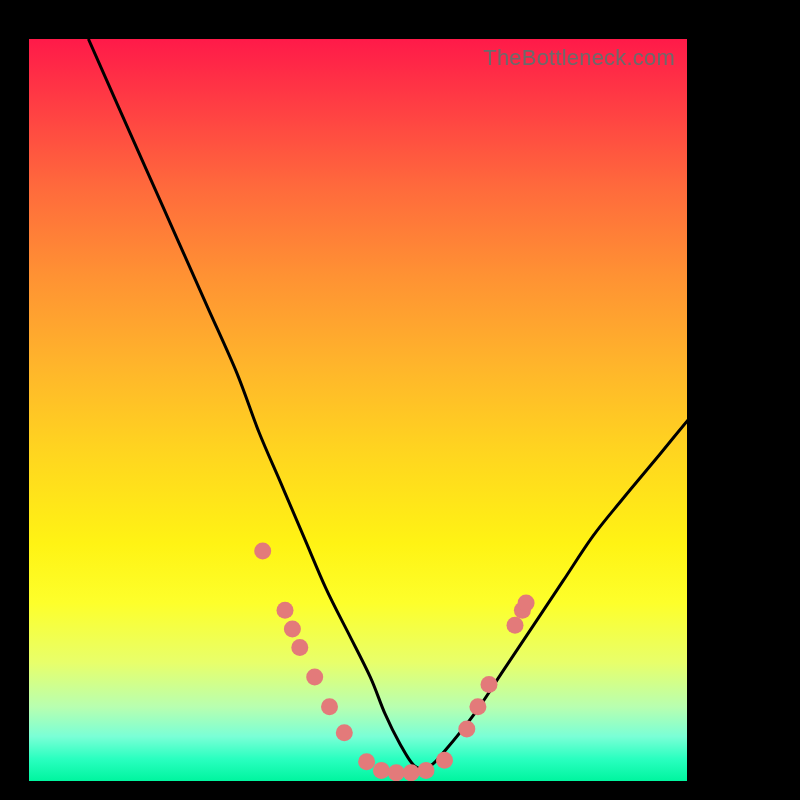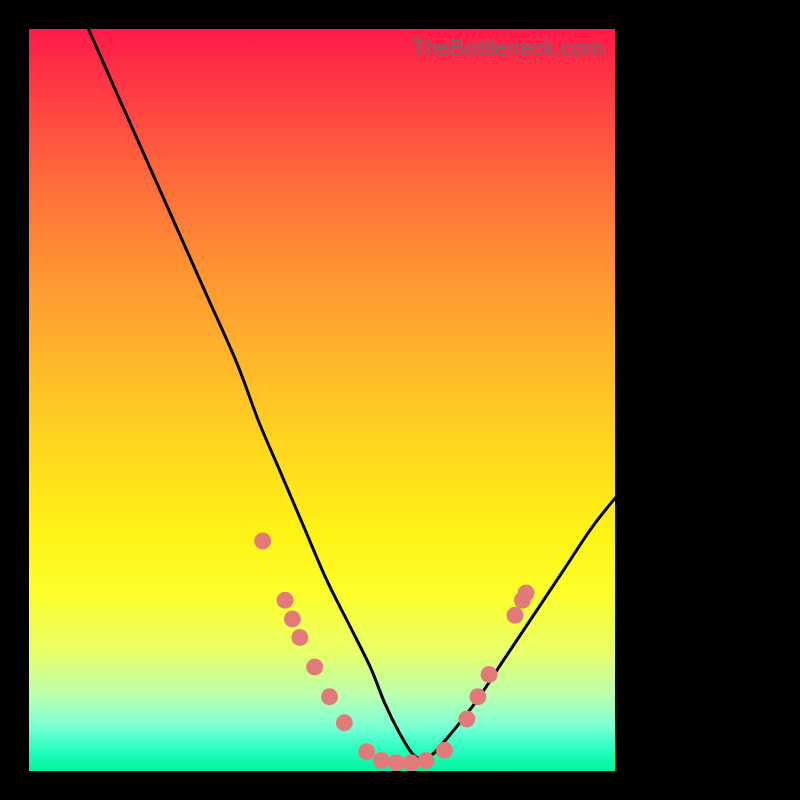--- a/index.html
+++ b/index.html
@@ -7,22 +7,22 @@
     padding: 0;
     width: 800px;
     height: 800px;
     overflow: hidden;
     background: #000;
     font-family: Arial, Helvetica, sans-serif;
   }
   .frame {
     position: absolute;
     left: 29px;
-    top: 29px;
-    width: 586px;
+    top: 39px;
+    width: 658px;
     height: 742px;
     background: linear-gradient(to bottom,
       #ff1a49 0%,
       #ff3a44 8%,
       #ff6a3c 20%,
       #ff9233 32%,
       #ffb52b 44%,
       #ffd61f 56%,
       #fff314 68%,
       #fdff2b 76%,

